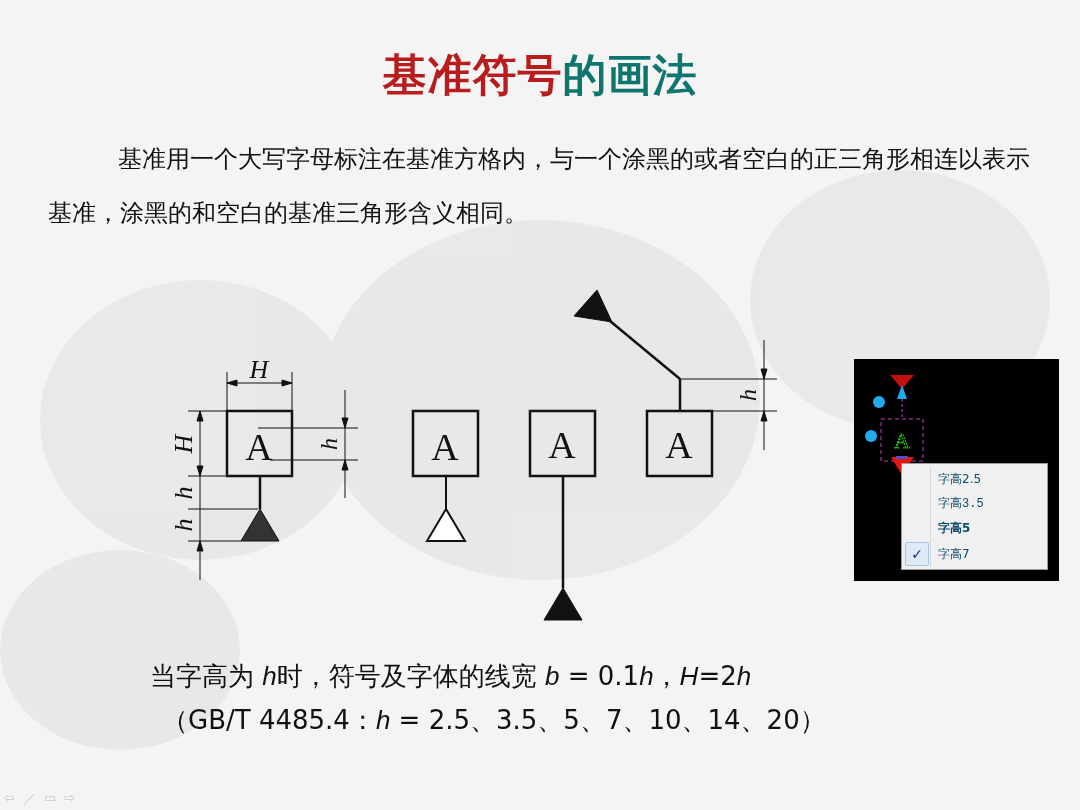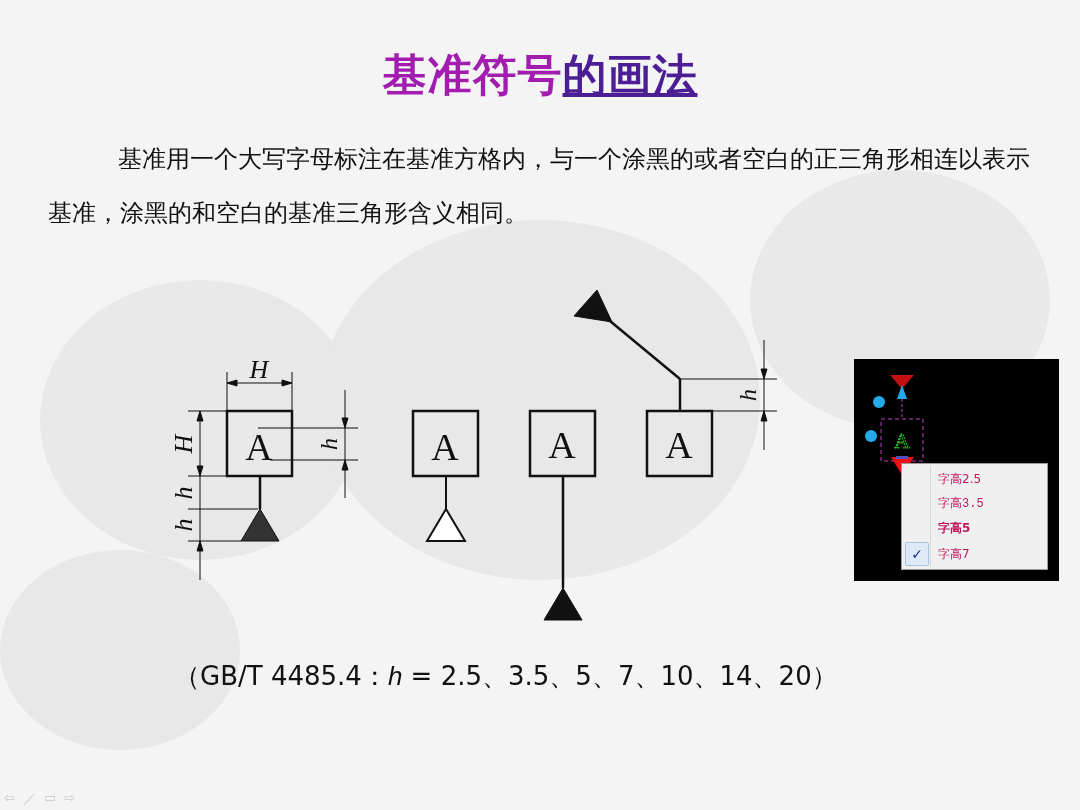--- a/index.html
+++ b/index.html
@@ -1,31 +1,31 @@
 <!DOCTYPE html>
 <html><head>
 <meta charset="utf-8">
 <style>
   html,body{margin:0;padding:0;}
   body{width:1080px;height:810px;position:relative;overflow:hidden;
     background:#f4f4f4;font-family:"DejaVu Sans","Liberation Sans",sans-serif;color:#111;}
   .bgmark{position:absolute;inset:0;pointer-events:none;}
   .title{position:absolute;top:46px;left:0;width:1080px;text-align:center;font-size:44px;font-weight:bold;letter-spacing:1px;}
-  .title .t1{color:#a21caf;margin-top:12px;}
-  .title .t2{color:#4c1d95;text-decoration:underline;}
+  .title .t1{color:#b91c1c;margin-top:12px;}
+  .title .t2{color:#0f766e;}
   .para{position:absolute;left:48px;top:132px;width:990px;font-size:24px;line-height:54px;}
   .para .indent{display:inline-block;width:70px;}
   .diagram{position:absolute;left:0;top:280px;}
   .note{position:absolute;left:150px;top:654px;font-size:26px;line-height:44px;}
   .note i{font-family:"Liberation Sans",sans-serif;font-style:italic;}
-  .note .l2{margin-left:24px;text-align:right;}
+  .note .l2{margin-left:12px;text-align:right;}
   .cad{position:absolute;left:854px;top:359px;width:205px;height:222px;background:#000;}
   .menu{position:absolute;left:901px;top:463px;width:145px;height:105px;background:#f0f0f0;border:1px solid #9a9a9a;box-shadow:2px 2px 3px rgba(0,0,0,.4);}
   .menu .sep{position:absolute;left:28px;top:2px;bottom:2px;width:1px;background:#d8d8d8;}
-  .menu .item{position:absolute;left:36px;font-size:12px;color:#be185d;height:24px;line-height:24px;}
+  .menu .item{position:absolute;left:36px;font-size:12px;color:#0c4a6e;height:24px;line-height:24px;}
   .menu .check{position:absolute;left:3px;top:78px;width:22px;height:22px;border:1px solid #a8c4e4;background:#dfeaf8;border-radius:2px;color:#1a2a8a;font-size:14px;text-align:center;line-height:22px;}
   .navbar{position:absolute;left:4px;bottom:2px;display:flex;gap:8px;}
   .navbar span{color:#c8c8c8;font-size:13px;}
 </style>
 </head>
 <body>
 
 <svg class="bgmark" width="1080" height="810">
   <g fill="#e6e6e6" opacity="0.8">
     <ellipse cx="200" cy="420" rx="160" ry="140"></ellipse>
@@ -126,20 +126,21 @@
 <div class="menu">
   <div class="sep"></div>
   <div class="item" style="top:3px;">字高2.5</div>
   <div class="item" style="top:28px;font-family:Liberation Mono, monospace;">字高3.5</div>
   <div class="item" style="top:52px;font-weight:bold;">字高5</div>
   <div class="check">✓</div>
   <div class="item" style="top:78px;text-align:right;">字高7</div>
 </div>
 
 <div class="note">
+  <div><span>当字高为 </span><i>h</i><span>时，符号及字体的线宽 </span><i>b</i><span> = 0.1</span><i>h</i><span>，</span><i>H</i><span>=2</span><i>h</i></div>
   <div class="l2"><span>（GB/T 4485.4：</span><i>h</i><span> = 2.5、3.5、5、7、10、14、20）</span></div>
 </div>
 
 <div class="navbar">
   <span>⇦</span>
   <span>／</span>
   <span>▭</span>
   <span>⇨</span>
 </div>
 

